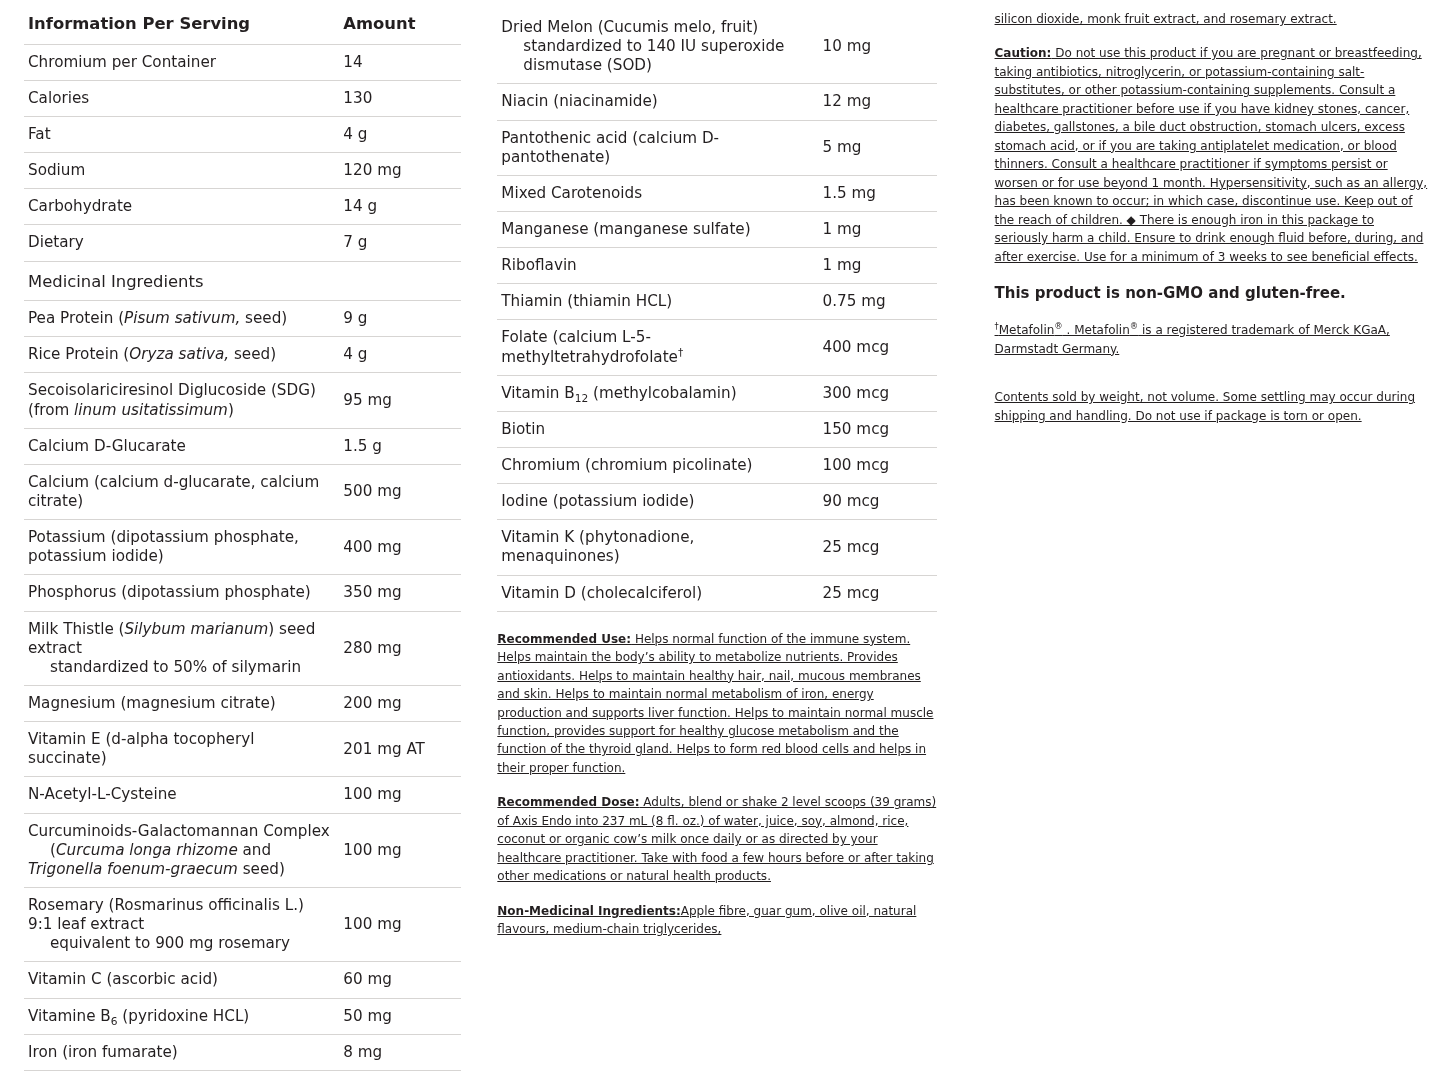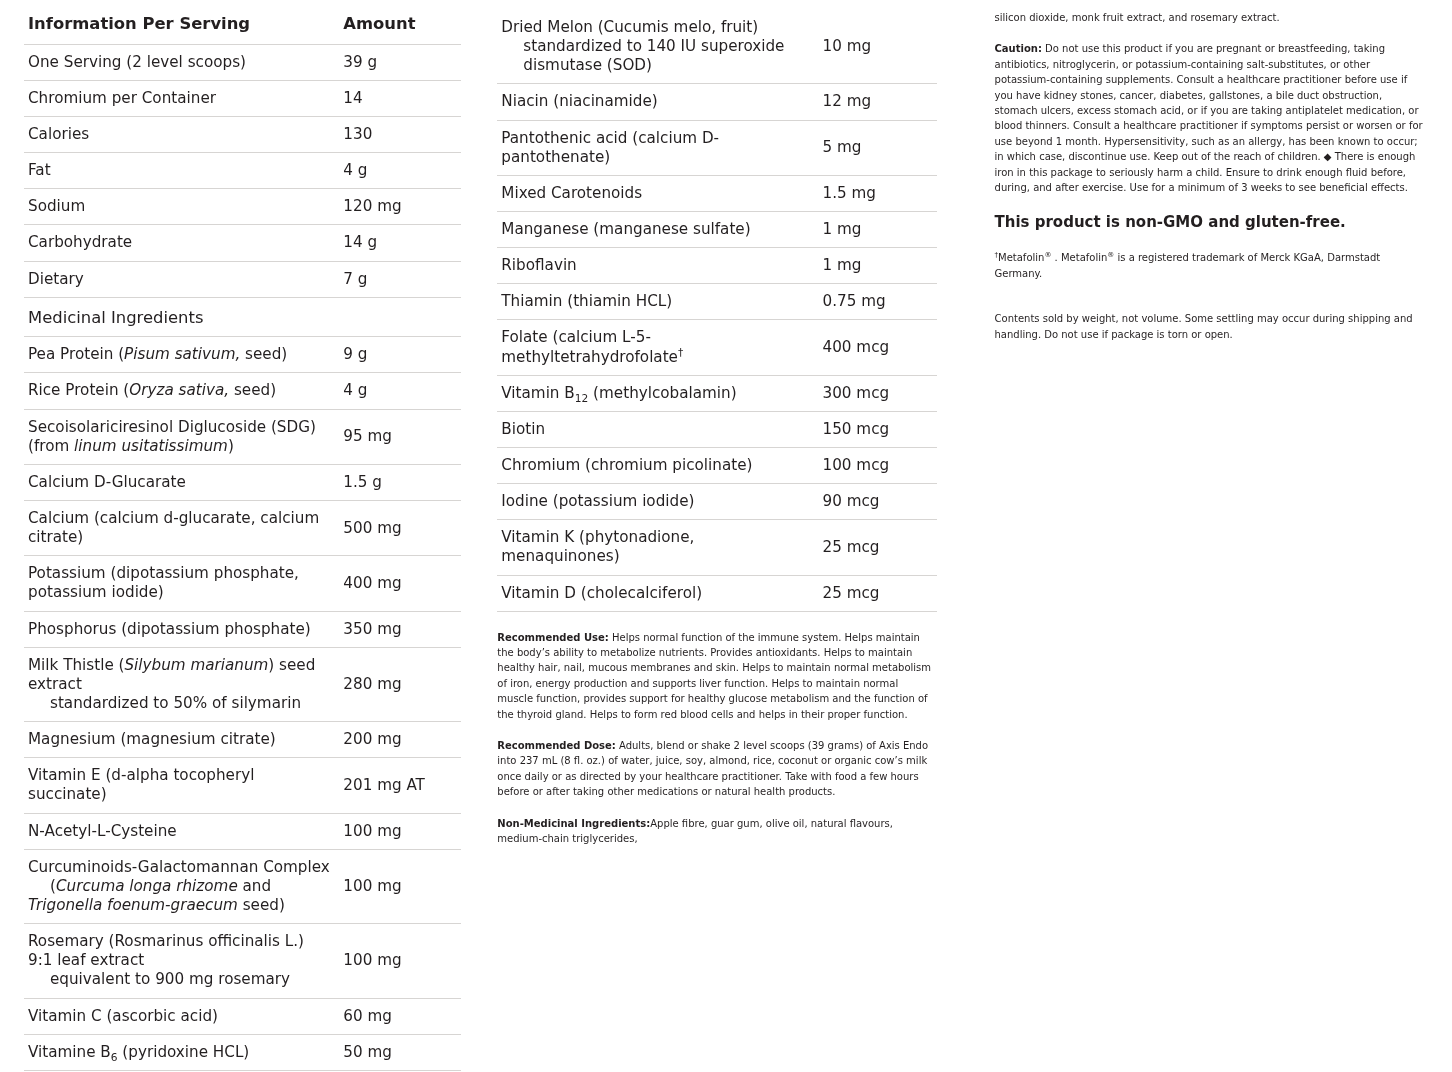--- a/index.html
+++ b/index.html
@@ -73,23 +73,24 @@
     padding-bottom: 8px;
   }
   .ital { font-style: italic; }
   .indent-1 { display: block; padding-left: 22px; }
   .hang { display: block; }
   sup { font-size: 0.7em; vertical-align: super; line-height: 0; }
   sub { font-size: 0.7em; vertical-align: sub; line-height: 0; }
 
   
   .para {
-    font-size: 10px;
+    font-size: 12px;
     line-height: 1.54;
     margin: 0 0 16px 0;
+    text-decoration: underline;
   }
   .para.first { margin-top: 18px; }
   .lead { font-weight: bold; }
   .bold-line {
     font-size: 15px;
     line-height: 1.54;
     font-weight: bold;
     margin: 0 0 16px 0;
   }
   .spacer-gap { height: 14px; }
@@ -102,24 +103,20 @@
 
   <div class="col col-left">
     <table class="nutr">
       <tbody>
         <tr>
           <th>Information Per Serving</th>
           <th class="amt">Amount</th>
         </tr>
 
         <tr>
-          <td>One Serving (2 level scoops)</td>
-          <td class="amt">39 g</td>
-        </tr>
-        <tr>
           <td>Chromium per Container</td>
           <td class="amt">14</td>
         </tr>
         <tr>
           <td>Calories</td>
           <td class="amt">130</td>
         </tr>
         <tr>
           <td>Fat</td>
           <td class="amt">4 g</td>

